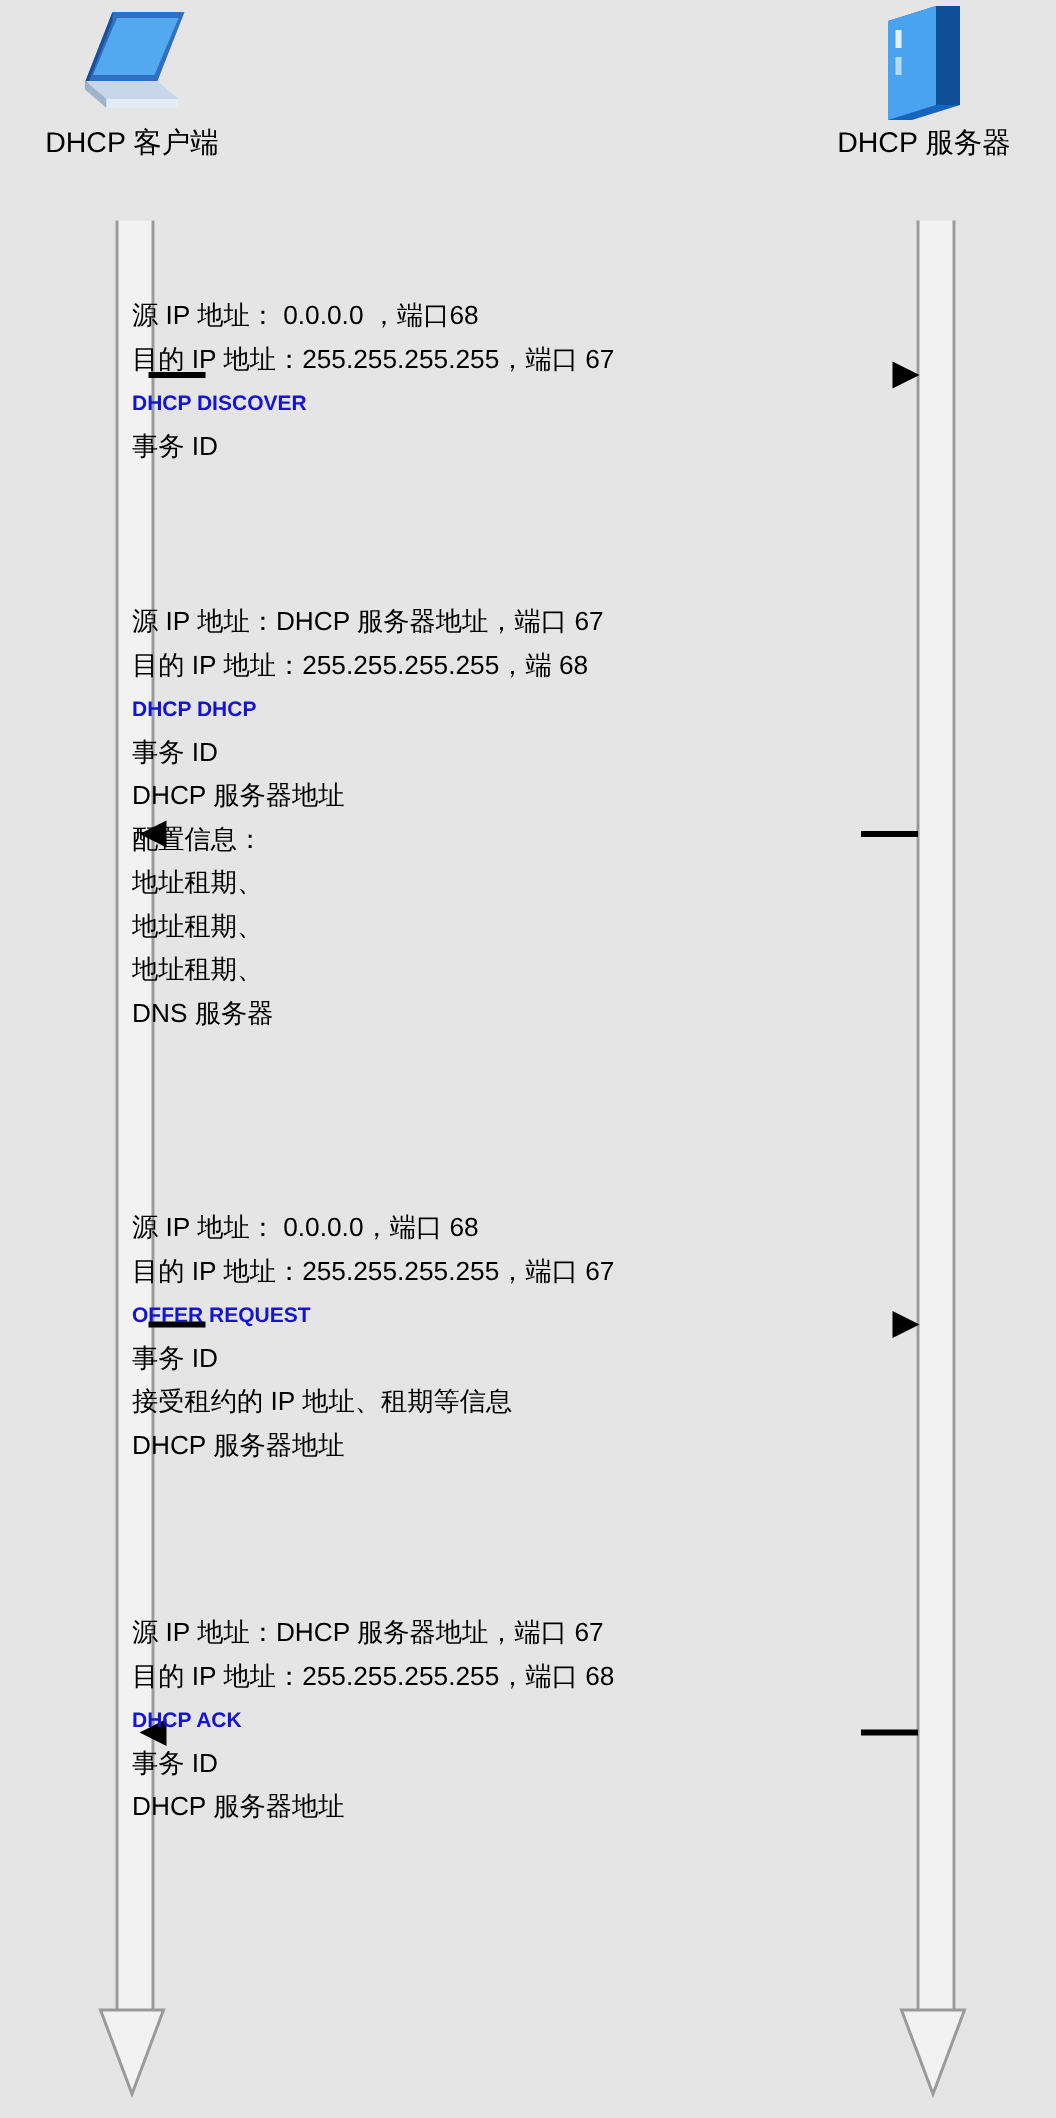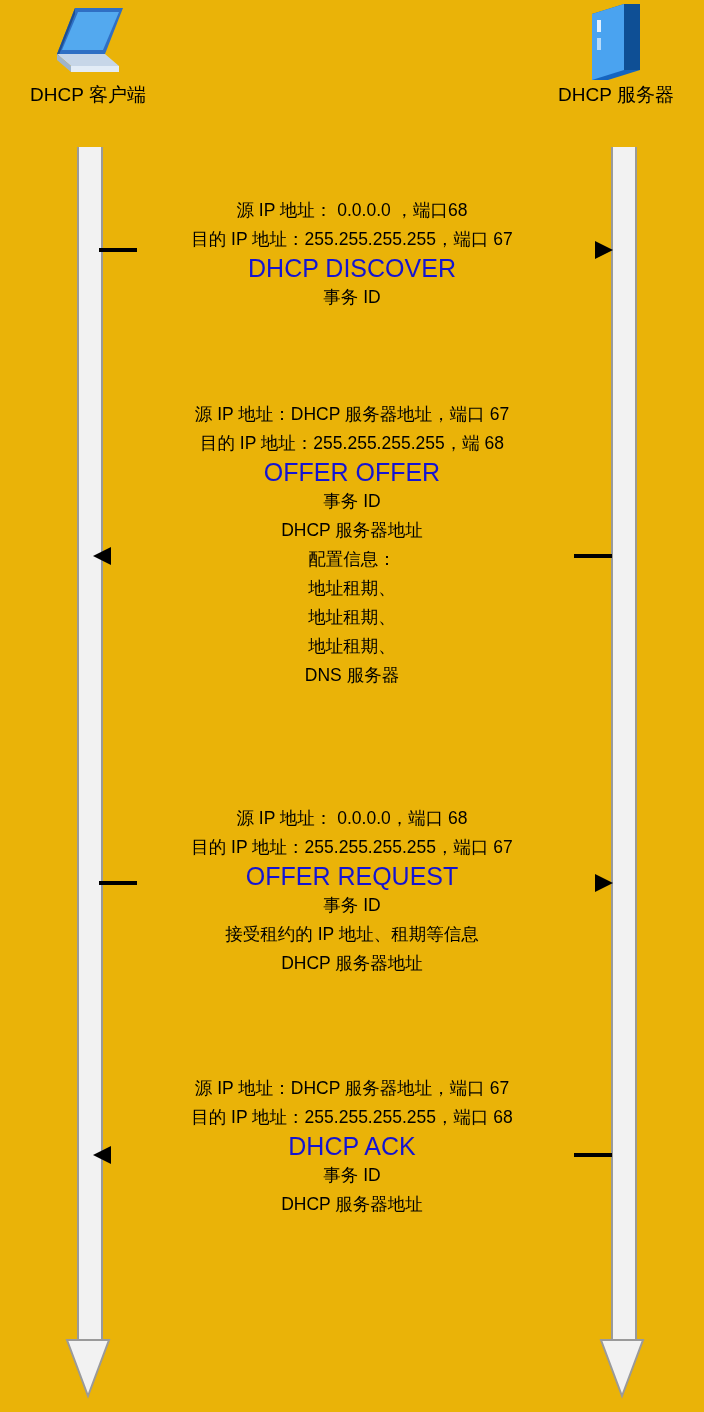--- a/index.html
+++ b/index.html
@@ -7,21 +7,21 @@
     padding: 0;
     background: #ffffff;
   }
   body {
     font-family: "Liberation Sans", sans-serif;
   }
   #canvas {
     position: relative;
     width: 704px;
     height: 1412px;
-    background: #eab308;
+    background: #e5e5e5;
     overflow: hidden;
   }
 
   
   .endpoint {
     position: absolute;
     text-align: center;
   }
   .endpoint-label {
     font-size: 19px;
@@ -53,30 +53,30 @@
     position: absolute;
     width: 38px;
     height: 40px;
   }
 
   
   .msg {
     position: absolute;
     left: 88px;
     width: 528px;
-    text-align: center;
+    text-align: left;
     color: #000000;
     font-size: 17.5px;
     line-height: 29px;
   }
   .msg .line { white-space: nowrap; }
   .msg .title {
     color: #1414d2;
-    font-weight: normal;
-    font-size: 25px;
+    font-weight: bold;
+    font-size: 14px;
   }
 
   
   .stub {
     position: absolute;
     height: 4px;
     background: #000000;
   }
   .head-right {
     position: absolute;
@@ -144,21 +144,21 @@
     <div class="line">目的 IP 地址：255.255.255.255，端口 67</div>
     <div class="line title">DHCP DISCOVER</div>
     <div class="line">事务 ID</div>
   </div>
 
   <div class="stub" style="left:574px; top:554px; width:38px;"></div>
   <div class="head-left" style="left:93px; top:547px;"></div>
   <div class="msg" style="top:400px;">
     <div class="line">源 IP 地址：DHCP 服务器地址，端口 67</div>
     <div class="line">目的 IP 地址：255.255.255.255，端 68</div>
-    <div class="line title">OFFER OFFER</div>
+    <div class="line title">DHCP DHCP</div>
     <div class="line">事务 ID</div>
     <div class="line">DHCP 服务器地址</div>
     <div class="line">配置信息：</div>
     <div class="line">地址租期、</div>
     <div class="line">地址租期、</div>
     <div class="line">地址租期、</div>
     <div class="line">DNS 服务器</div>
   </div>
 
   <div class="stub" style="left:99px; top:881px; width:38px;"></div>

